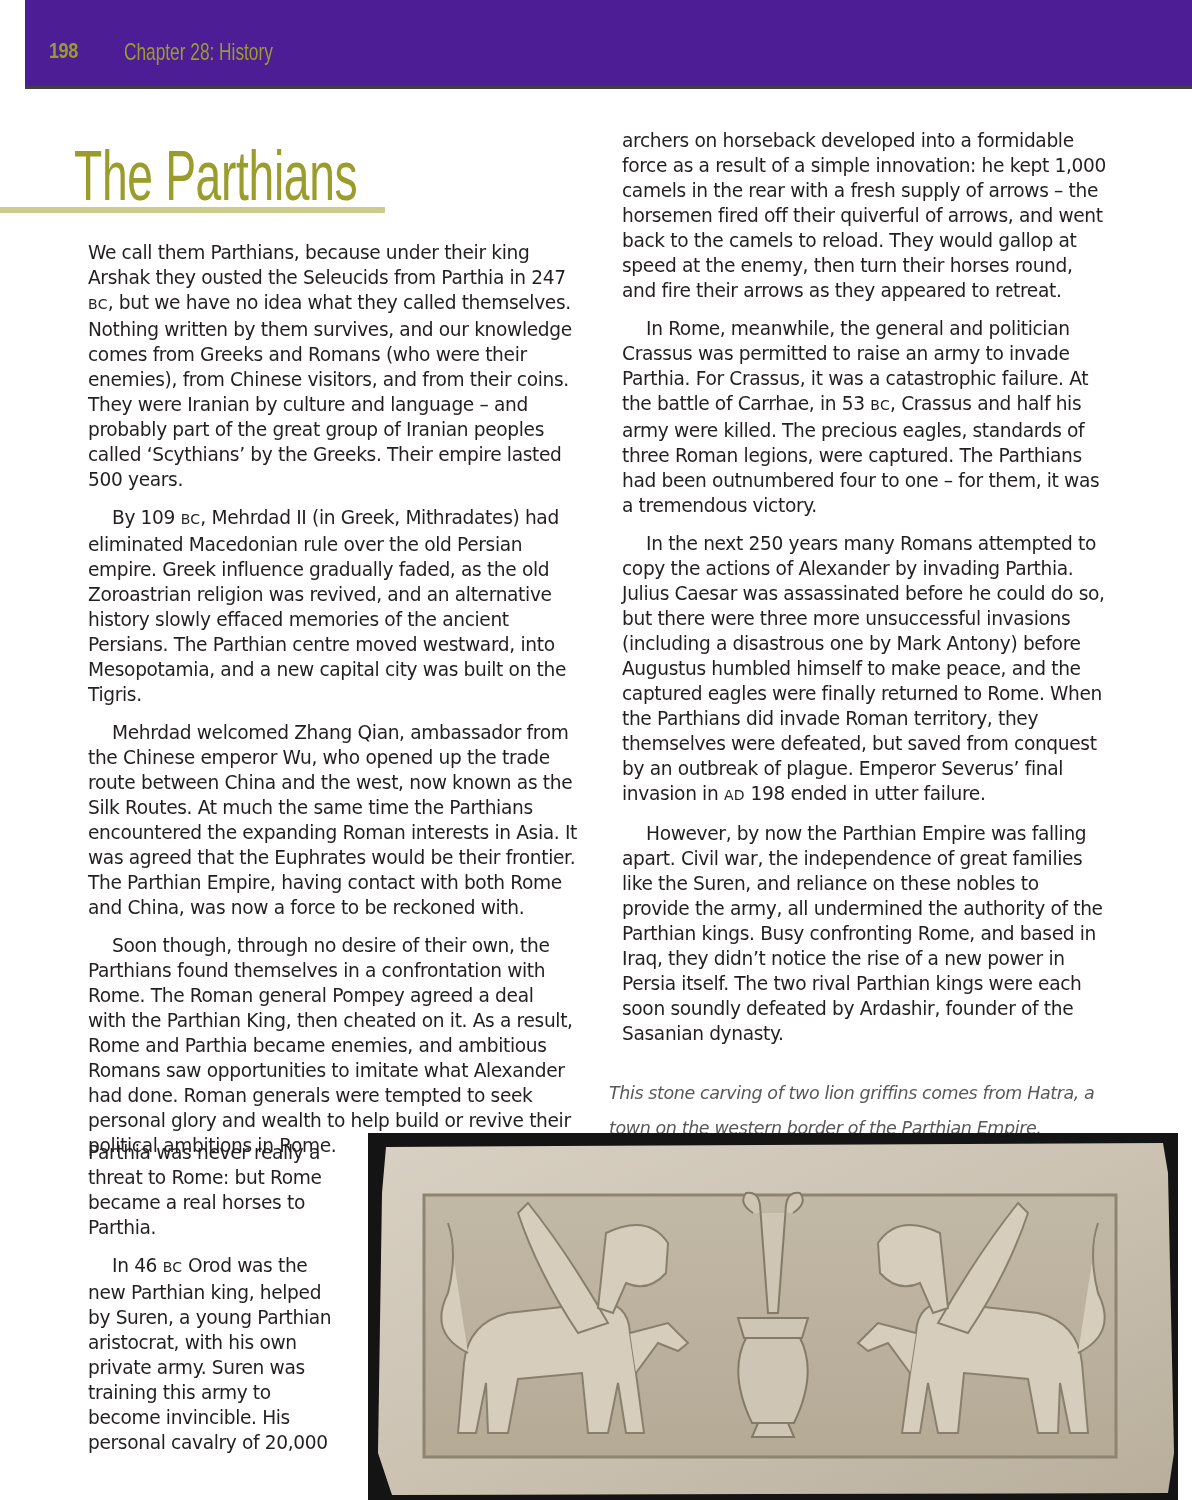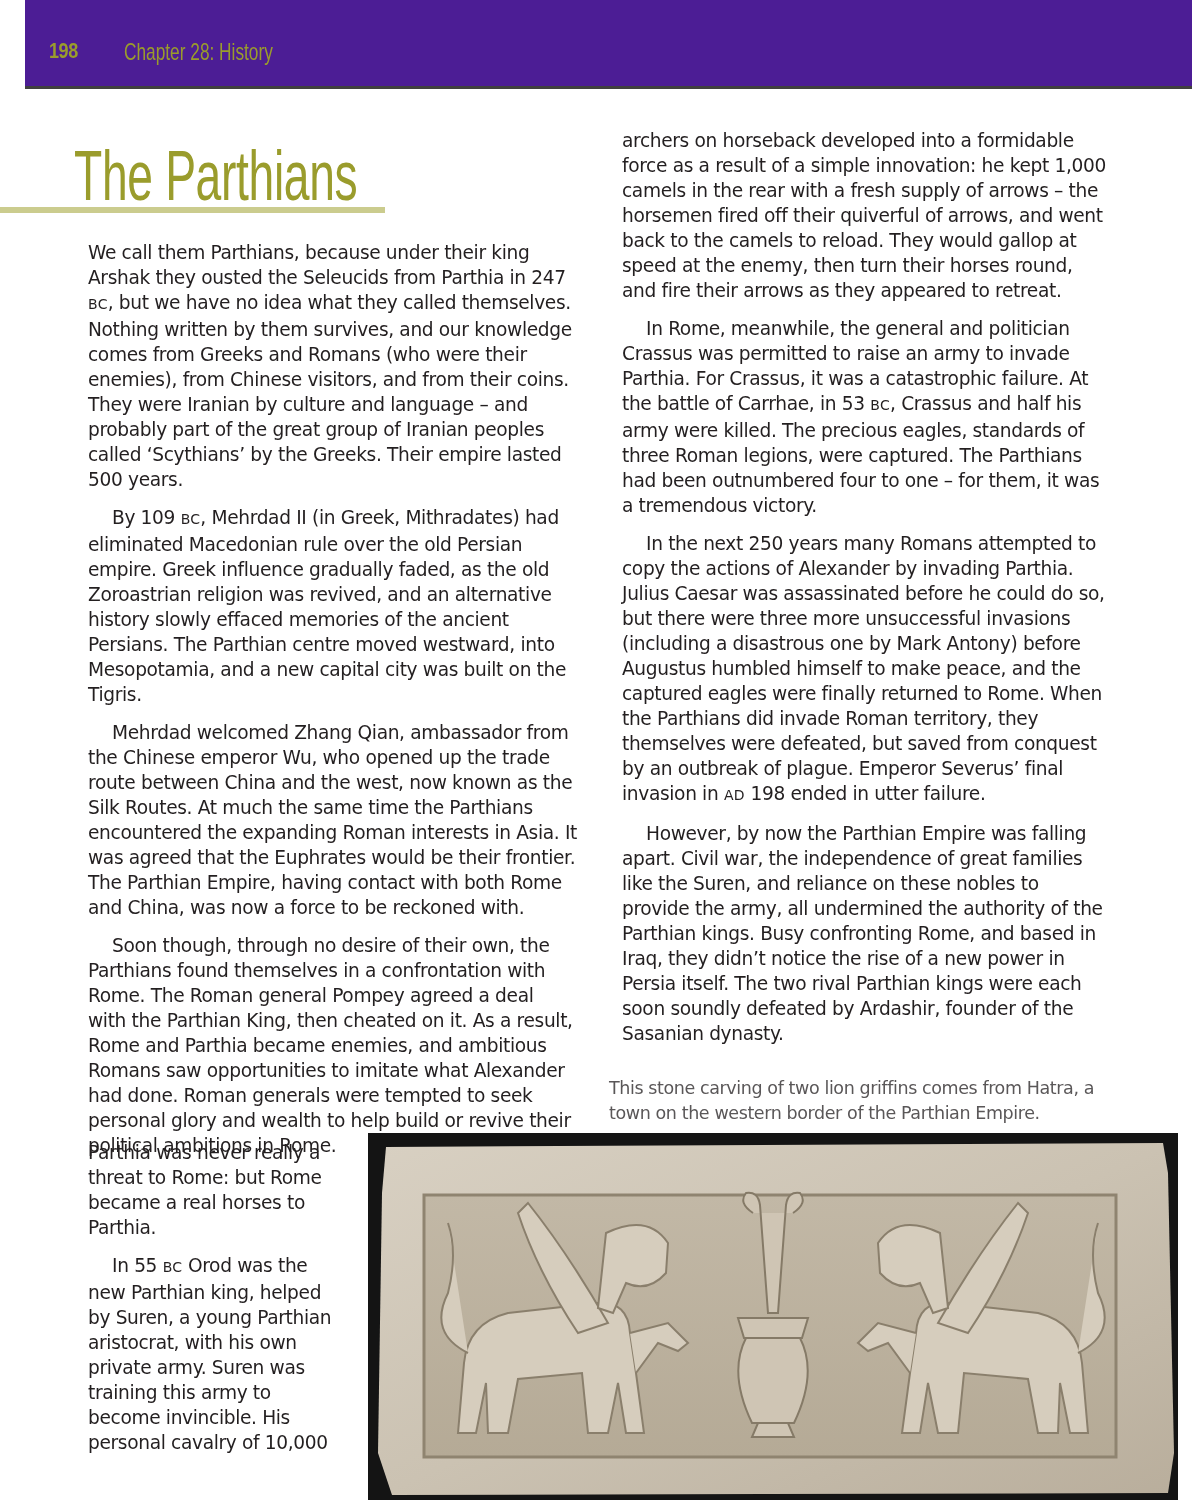--- a/index.html
+++ b/index.html
@@ -44,21 +44,21 @@
     color: #231f20; letter-spacing: -0.35px;
   }
   .col p { margin: 13px; text-indent: 24px; }
   .col p.first { text-indent: 0; }
   .col-left { left: 75px; top: 227px; width: 515px; }
   .col-left-narrow { left: 75px; top: 1127px; width: 280px; }
   .col-right { left: 609px; top: 115px; width: 515px; }
   .sc { font-size: 14px; letter-spacing: 0.3px; }
   .caption {
     position: absolute; left: 609px; top: 1076px; width: 520px;
-    font-size: 17.5px; line-height: 25px;
+    font-style: italic; font-size: 17.5px; line-height: 35px;
     color: #5a5758; letter-spacing: -0.4px;
   }
   .photo {
     position: absolute; left: 368px; top: 1133px; width: 810px; height: 367px;
     background: #151515;
     overflow: hidden;
   }
   .photo svg { display: block; }
 </style>
 </head>
@@ -73,21 +73,21 @@
 <div class="title-rule"></div>
 
 <div class="col col-left">
     <p class="first"><span>We call them Parthians, because under their king Arshak they ousted the Seleucids from Parthia in 247 </span><span class="sc">BC</span><span>, but we have no idea what they called themselves. Nothing written by them survives, and our knowledge comes from Greeks and Romans (who were their enemies), from Chinese visitors, and from their coins. They were Iranian by culture and language – and probably part of the great group of Iranian peoples called ‘Scythians’ by the Greeks. Their empire lasted 500 years.</span></p>
     <p><span>By 109 </span><span class="sc">BC</span><span>, Mehrdad II (in Greek, Mithradates) had eliminated Macedonian rule over the old Persian empire. Greek influence gradually faded, as the old Zoroastrian religion was revived, and an alternative history slowly effaced memories of the ancient Persians. The Parthian centre moved westward, into Mesopotamia, and a new capital city was built on the Tigris.</span></p>
     <p><span>Mehrdad welcomed Zhang Qian, ambassador from the Chinese emperor Wu, who opened up the trade route between China and the west, now known as the Silk Routes. At much the same time the Parthians encountered the expanding Roman interests in Asia. It was agreed that the Euphrates would be their frontier. The Parthian Empire, having contact with both Rome and China, was now a force to be reckoned with.</span></p>
     <p><span>Soon though, through no desire of their own, the Parthians found themselves in a confrontation with Rome. The Roman general Pompey agreed a deal with the Parthian King, then cheated on it. As a result, Rome and Parthia became enemies, and ambitious Romans saw opportunities to imitate what Alexander had done. Roman generals were tempted to seek personal glory and wealth to help build or revive their political ambitions in Rome.</span></p>
   </div>
 <div class="col col-left-narrow">
     <p class="first"><span>Parthia was never really a threat to Rome: but Rome became a real horses to Parthia.</span></p>
-    <p><span>In 55 </span><span class="sc">BC</span><span> Orod was the new Parthian king, helped by Suren, a young Parthian aristocrat, with his own private army. Suren was training this army to become invincible. His personal cavalry of 10,000</span></p>
+    <p><span>In 46 </span><span class="sc">BC</span><span> Orod was the new Parthian king, helped by Suren, a young Parthian aristocrat, with his own private army. Suren was training this army to become invincible. His personal cavalry of 20,000</span></p>
   </div>
 <div class="col col-right">
     <p class="first"><span>archers on horseback developed into a formidable force as a result of a simple innovation: he kept 1,000 camels in the rear with a fresh supply of arrows – the horsemen fired off their quiverful of arrows, and went back to the camels to reload. They would gallop at speed at the enemy, then turn their horses round, and fire their arrows as they appeared to retreat.</span></p>
     <p><span>In Rome, meanwhile, the general and politician Crassus was permitted to raise an army to invade Parthia. For Crassus, it was a catastrophic failure. At the battle of Carrhae, in 53 </span><span class="sc">BC</span><span>, Crassus and half his army were killed. The precious eagles, standards of three Roman legions, were captured. The Parthians had been outnumbered four to one – for them, it was a tremendous victory.</span></p>
     <p><span>In the next 250 years many Romans attempted to copy the actions of Alexander by invading Parthia. Julius Caesar was assassinated before he could do so, but there were three more unsuccessful invasions (including a disastrous one by Mark Antony) before Augustus humbled himself to make peace, and the captured eagles were finally returned to Rome. When the Parthians did invade Roman territory, they themselves were defeated, but saved from conquest by an outbreak of plague. Emperor Severus’ final invasion in </span><span class="sc">AD</span><span> 198 ended in utter failure.</span></p>
     <p><span>However, by now the Parthian Empire was falling apart. Civil war, the independence of great families like the Suren, and reliance on these nobles to provide the army, all undermined the authority of the Parthian kings. Busy confronting Rome, and based in Iraq, they didn’t notice the rise of a new power in Persia itself. The two rival Parthian kings were each soon soundly defeated by Ardashir, founder of the Sasanian dynasty.</span></p>
   </div>
 
 <div class="caption">This stone carving of two lion griffins comes from Hatra, a town on the western border of the Parthian Empire.</div>
 

